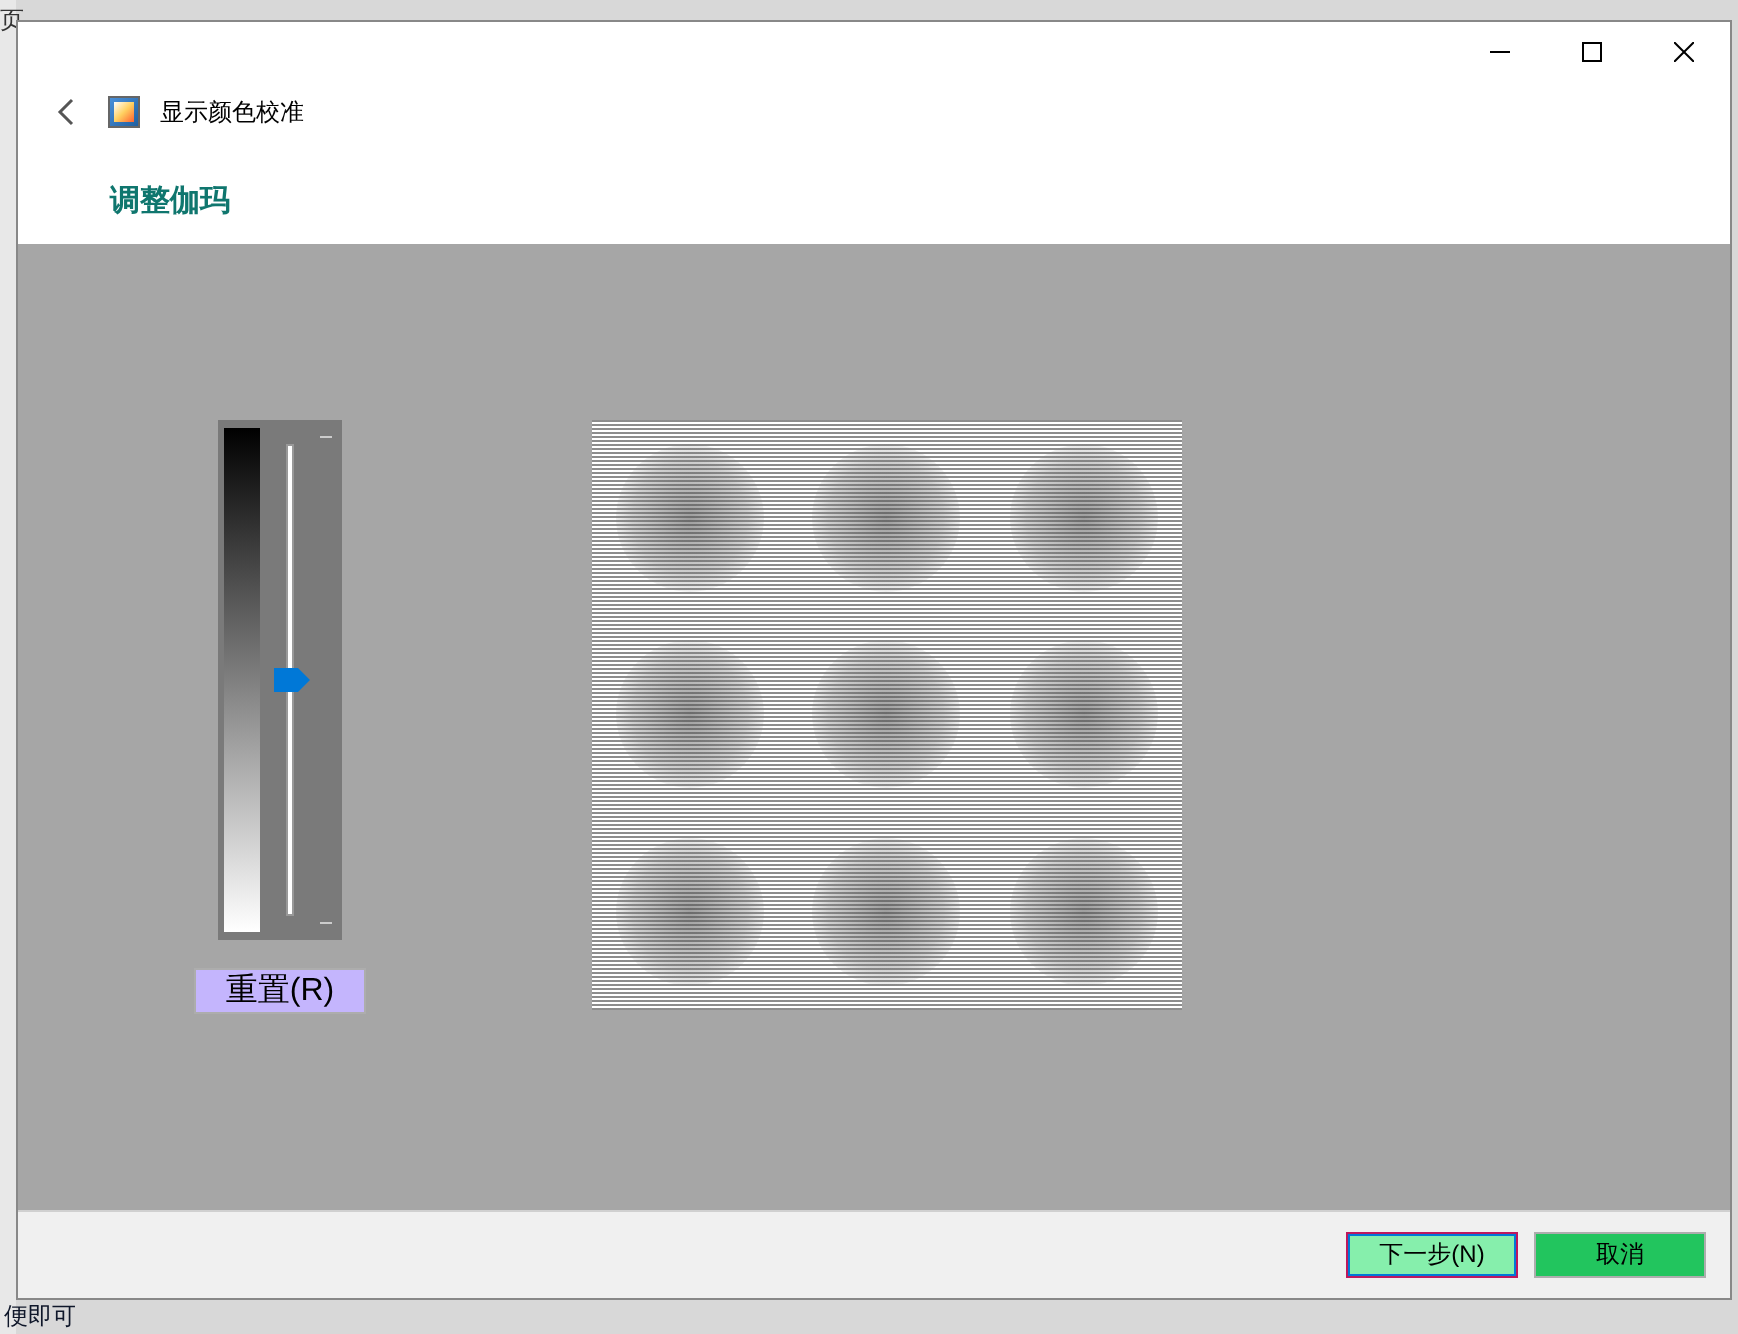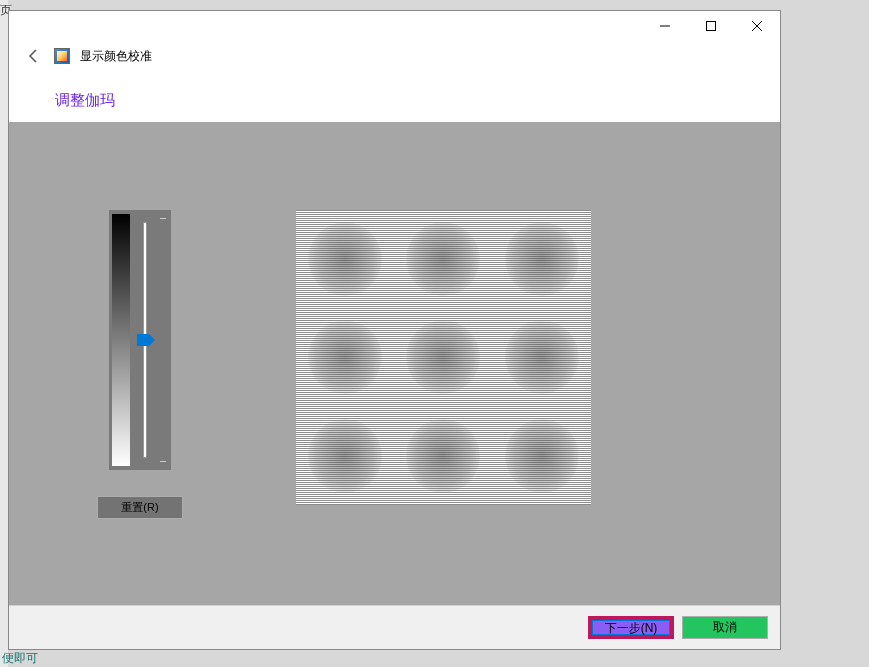--- a/index.html
+++ b/index.html
@@ -20,21 +20,21 @@
     }
     .left-text {
       position: absolute;
       left: 0; top: 2px;
       font-size: 12px;
       color: #333;
     }
     .window {
       position: absolute;
       left: 8px; top: 10px;
-      width: 773px; height: 640px;
+      width: 858px; height: 640px;
       background: #fff;
       border: 1px solid #888;
       display: flex;
       flex-direction: column;
     }
     .titlebar {
       height: 30px;
       display: flex;
       justify-content: flex-end;
       align-items: center;
@@ -76,22 +76,22 @@
     }
     .app-title {
       font-size: 12px;
       color: #000;
     }
     .heading-area {
       padding: 20px 0 12px 46px;
     }
     .heading {
       font-size: 15px;
-      color: #6d28d9;
-      font-weight: normal;
+      color: #0f766e;
+      font-weight: bold;
     }
     .content-area {
       flex: 1;
       background: #a6a6a6;
       position: relative;
       margin: 0;
     }
     .slider-box {
       position: absolute;
       left: 100px; top: 88px;
@@ -139,26 +139,25 @@
       top: 50%;
       transform: translateY(-50%);
       width: 18px; height: 12px;
       cursor: pointer;
     }
     .slider-thumb svg { display: block; }
     .reset-btn {
       position: absolute;
       left: 88px; top: 362px;
       width: 86px; height: 23px;
-      background: #737373;
+      background: #c4b5fd;
       border: 1px solid #adadad;
-      font-size: 11px;
+      font-size: 16px;
       font-family: inherit;
       cursor: pointer;
-      margin-top: 12px;
     }
     .gamma-preview {
       position: absolute;
       left: 287px; top: 88px;
       width: 295px; height: 295px;
       background: #fff;
       display: grid;
       grid-template-columns: repeat(3, 1fr);
       grid-template-rows: repeat(3, 1fr);
       overflow: hidden;
@@ -207,30 +206,30 @@
     }
     .footer-btn {
       width: 86px; height: 23px;
       background: #22c55e;
       border: 1px solid #adadad;
       font-size: 12px;
       font-family: inherit;
       cursor: pointer;
     }
     .footer-btn.primary {
-      border: 4px solid #be185d;
+      border: 1px solid #be185d;
       box-shadow: inset 0 0 0 1px #0078d7;
-      background: #8b5cf6;
+      background: #86efac;
       text-align: center;
     }
     .bottom-text {
       position: absolute;
       left: 2px; bottom: 0;
       font-size: 12px;
-      color: #0f766e;
+      color: #0f172a;
     }
   </style>
 </head>
 <body>
 
 <div class="left-bg"></div>
 <div class="left-text">页</div>
 
 <div class="window">
 

